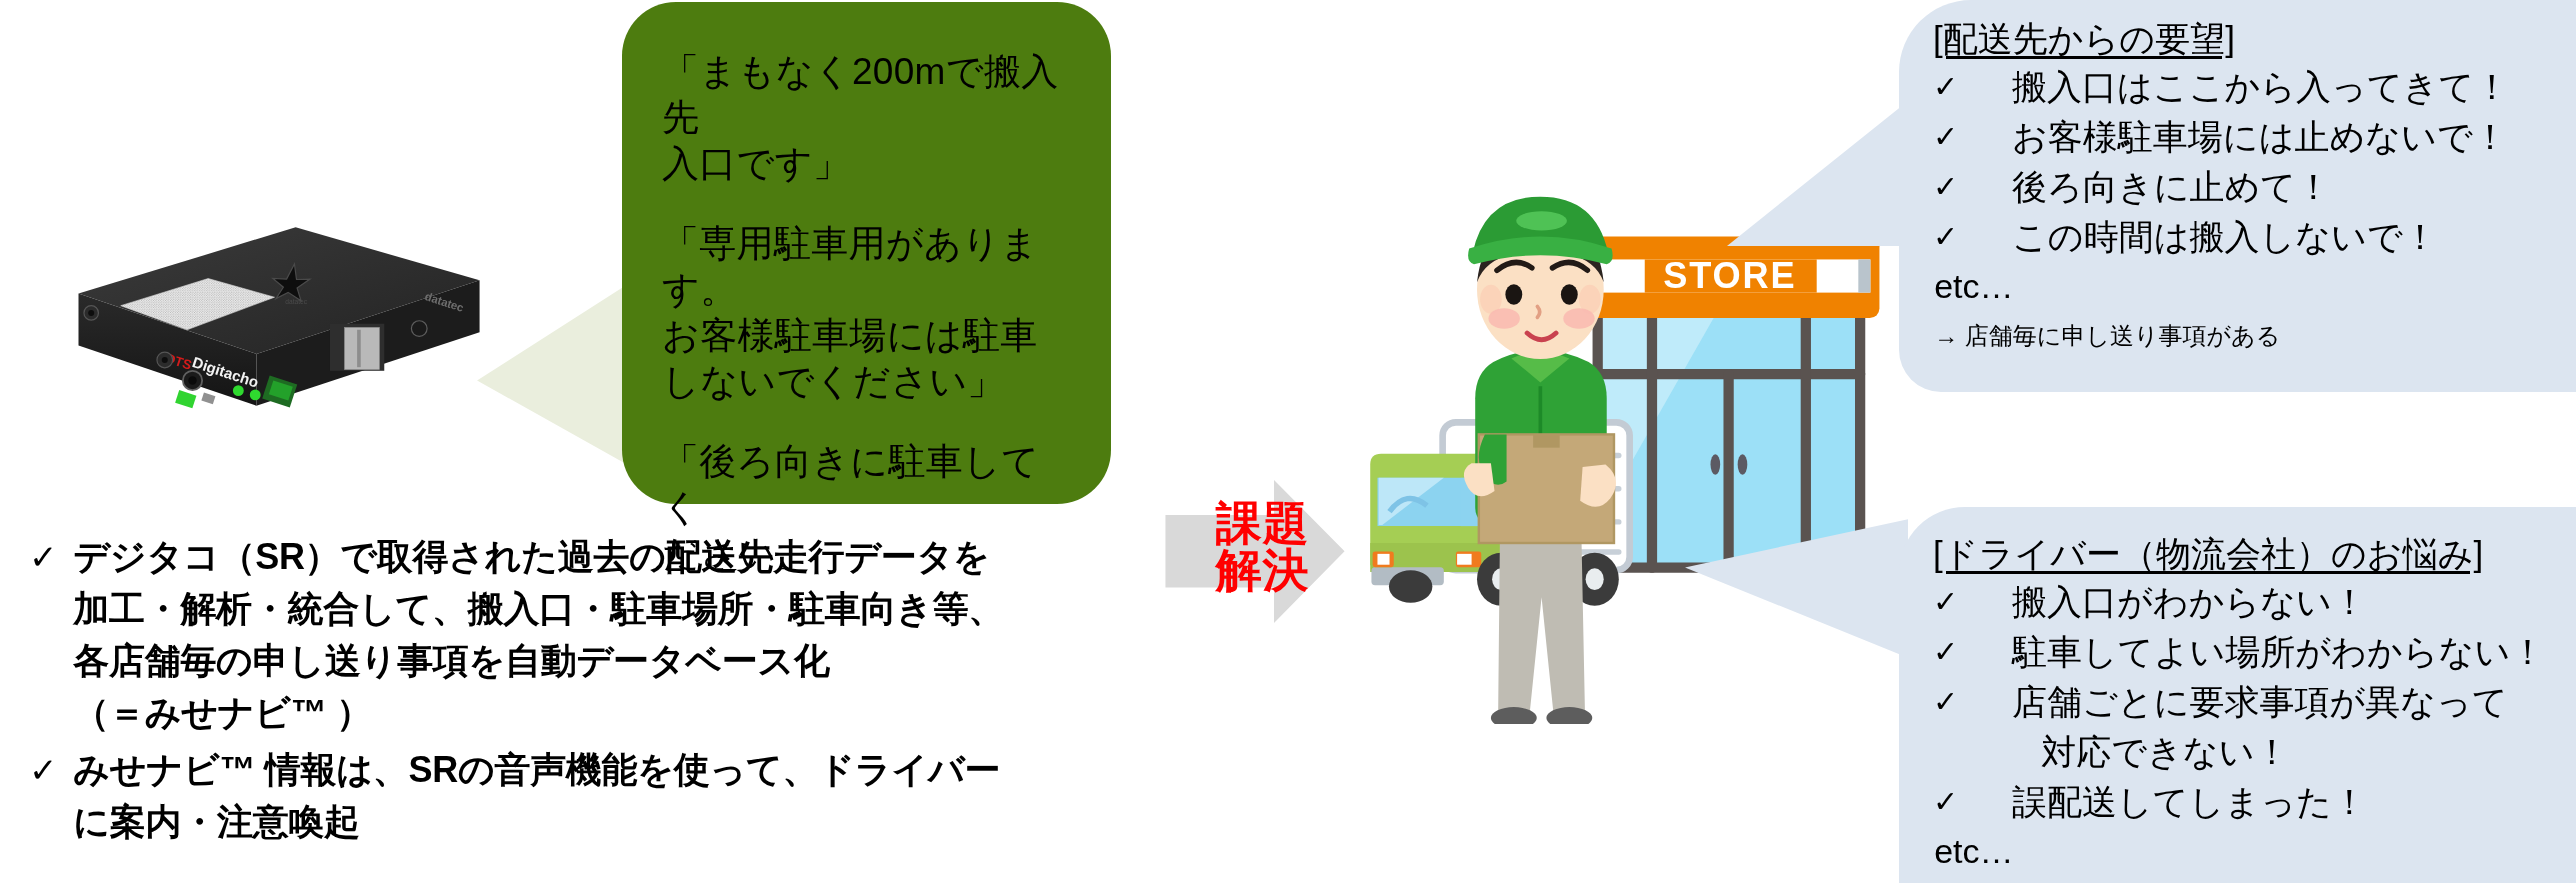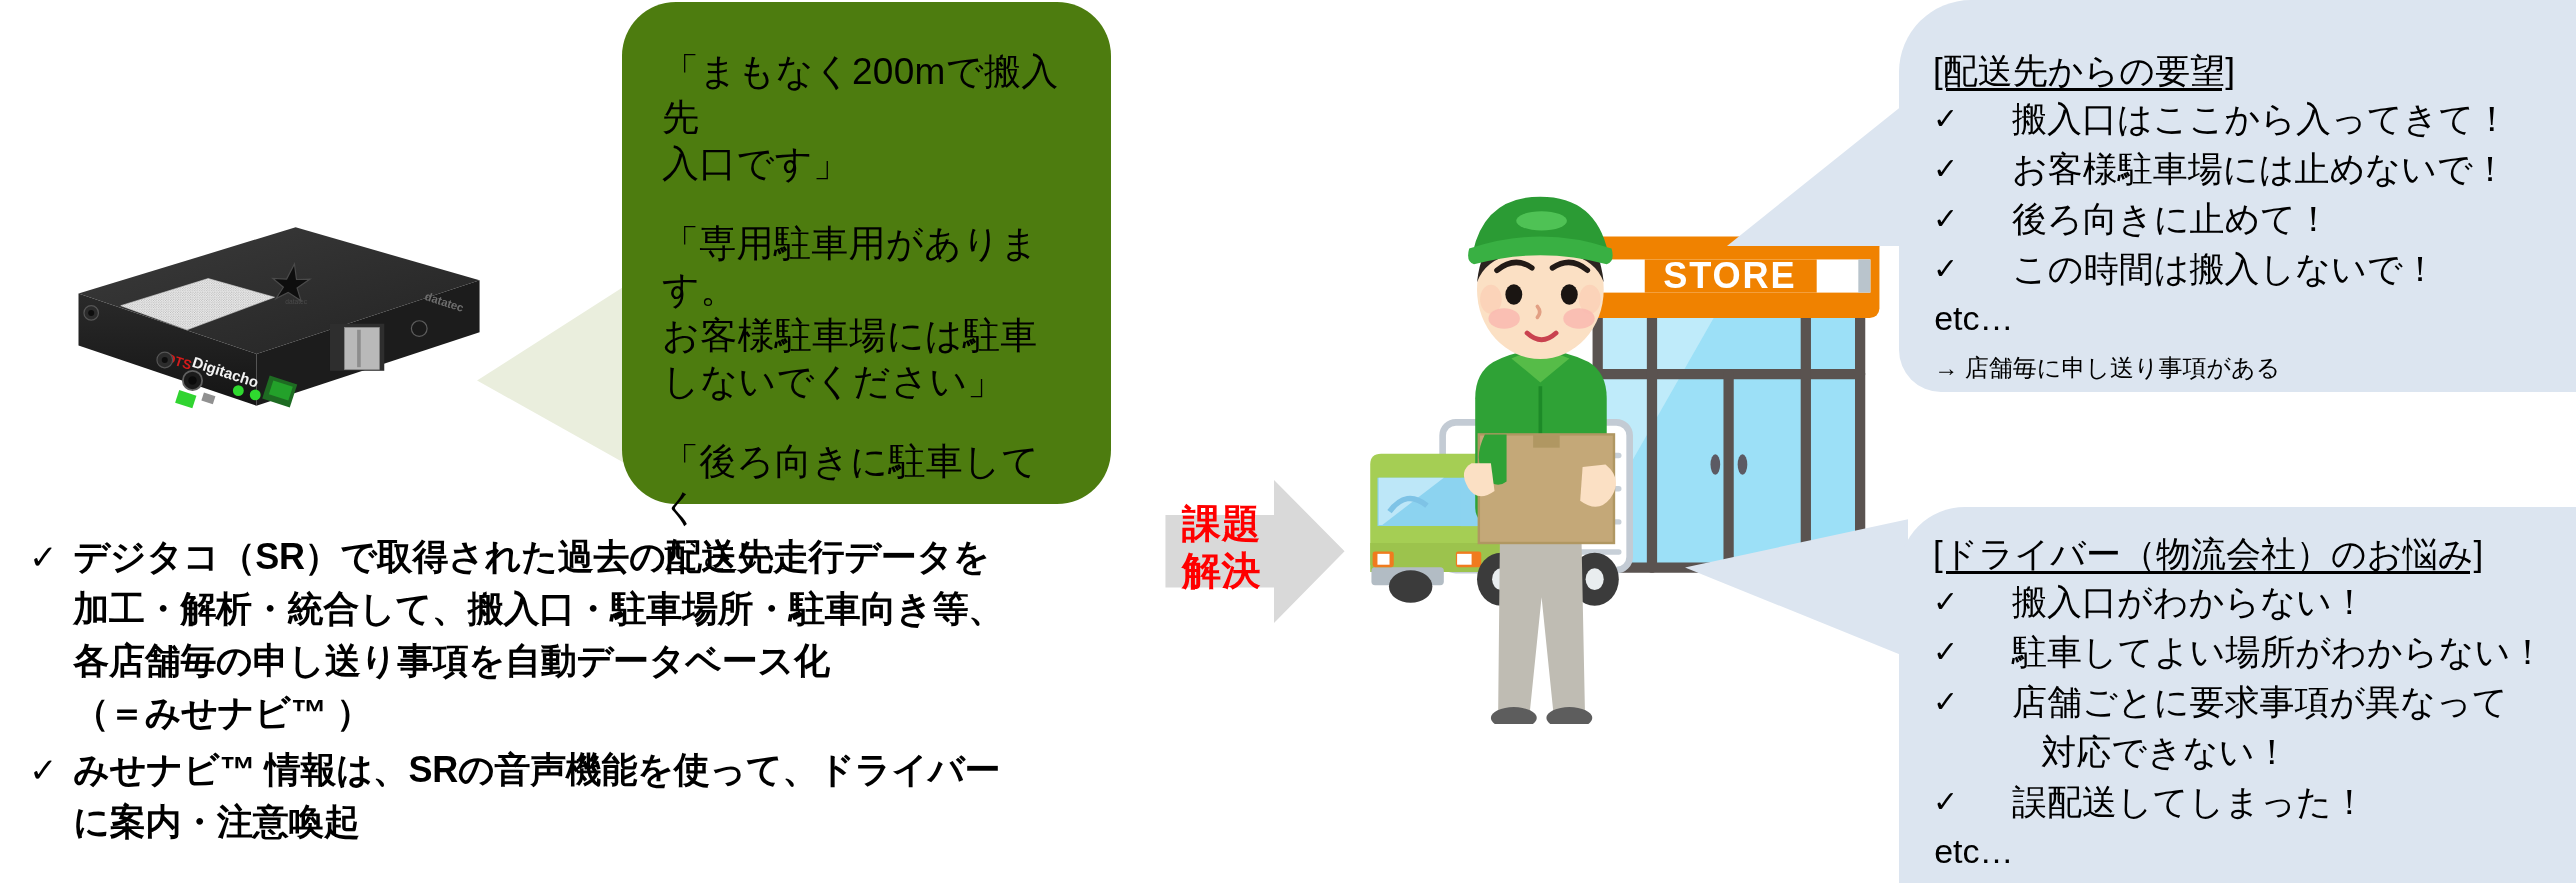--- a/index.html
+++ b/index.html
@@ -20,30 +20,30 @@
   
   #left-bullets{position:absolute;left:13.3px;top:531px;width:1147px;}
   #left-bullets .blt{display:flex;align-items:flex-start;margin-bottom:4.8px;}
   #left-bullets .chk{width:60px;flex:0 0 60px;font-size:34px;line-height:52px;
      text-align:center;font-weight:400;}
   #left-bullets .btxt{font-size:36px;line-height:52px;font-weight:700;letter-spacing:-0.3px;
      white-space:pre-wrap;}
 
   
   #arrow-wrap{position:absolute;left:1150px;top:474px;width:242px;height:193px;}
-  #arrow-label{position:absolute;left:1182px;top:500px;width:127px;text-align:left;
-     color:#FF0000;font-weight:700;font-size:39px;line-height:47px;letter-spacing:0.6px;}
+  #arrow-label{position:absolute;left:1182px;top:500px;width:127px;text-align:right;
+     color:#FF0000;font-weight:700;font-size:46px;line-height:47px;letter-spacing:0.6px;}
 
   
   #scene{position:absolute;left:1353px;top:181px;width:604px;height:543px;}
 
   
   .bluebox{position:absolute;background:#DCE5F0;box-sizing:border-box;}
   #req-box{left:1899px;top:0px;width:677px;height:392px;border-radius:72px 0 0 42px;
-    padding:47px 24px 0 34px;}
+    padding:15px 24px 0 34px;}
   #woe-box{left:1899px;top:507px;width:677px;height:376px;border-radius:66px 0 0 0;
     padding:23px 24px 0 34px;}
   .bluebox .hd{font-size:35px;line-height:47px;text-decoration:underline;
     text-underline-offset:4.8px;font-weight:400;white-space:nowrap;}
   .bluebox .row{display:flex;align-items:flex-start;}
   .bluebox .ck{width:43px;flex:0 0 43px;font-size:30px;line-height:50px;}
   .bluebox .tx{font-size:35px;line-height:50px;white-space:pre-wrap;margin-left:36px;}
   .bluebox .etc{font-size:34px;line-height:48px;padding-left:1.2px;}
   .bluebox .arw{font-size:24px;line-height:51px;padding-left:1.2px;white-space:nowrap;}
   #req-tail,#woe-tail{position:absolute;}

